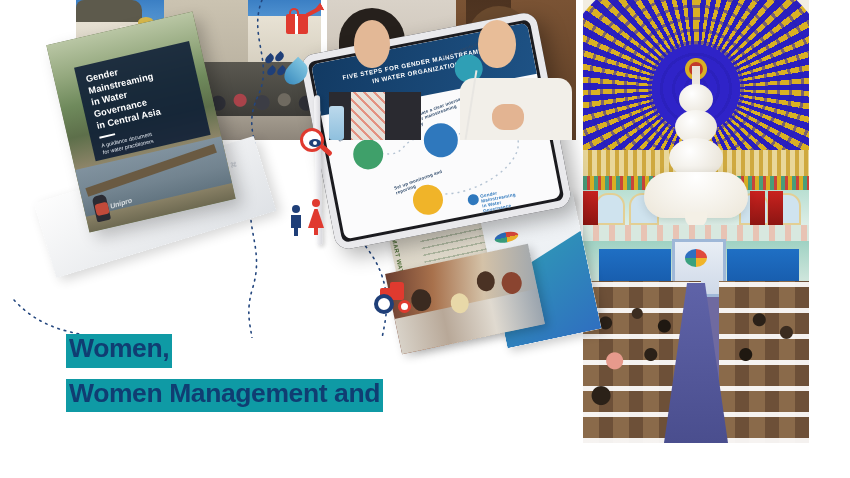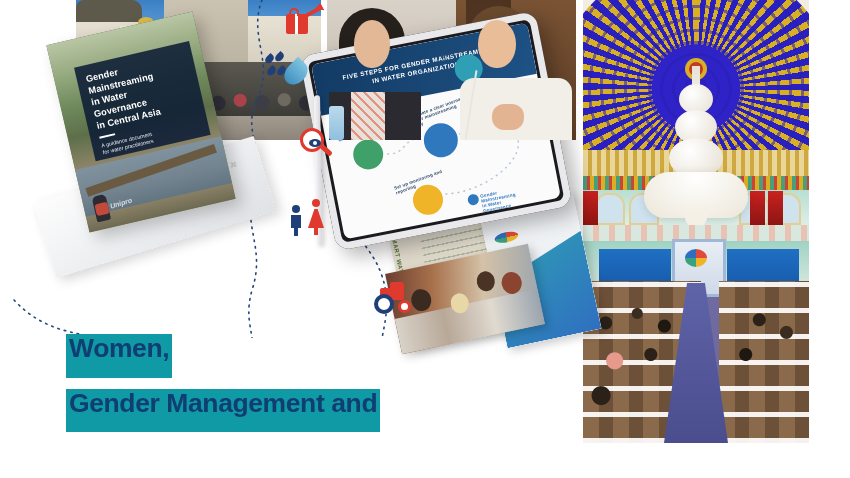--- a/index.html
+++ b/index.html
@@ -211,21 +211,21 @@
 
   .ico-tractor{left:374px;top:282px;width:40px;height:32px;}
   .tr-body{position:absolute;left:6px;top:6px;width:24px;height:12px;background:#e03a2f;border-radius:2px;}
   .tr-cab{position:absolute;left:16px;top:0;width:14px;height:9px;background:#e03a2f;border-radius:2px 3px 0 0;}
   .tr-wb{position:absolute;left:0;top:12px;width:20px;height:20px;border-radius:50%;border:4px solid #1f3f78;box-sizing:border-box;background:#fff;}
   .tr-ws{position:absolute;left:24px;top:18px;width:13px;height:13px;border-radius:50%;border:3px solid #e03a2f;box-sizing:border-box;background:#fff;}
 
   
   #headline{position:absolute;left:0;top:334px;width:430px;z-index:60;}
   .hl{display:inline-block;color:#103d72;font-size:26.5px;font-weight:700;line-height:1.0;
-      letter-spacing:-.4px;padding:1px 3px 16px;margin:0 0 5px 0;}
+      letter-spacing:-.4px;padding:1px 3px 6px;margin:0 0 5px 0;}
   .hl.hi{background:#0f9aa5;box-shadow:0 0 0 0 #0f9aa5;}
   .hl-row{margin:0 0 6px 66px;}
   .hl-row.r2{margin-left:66px;}
   .hl-row.r3{margin-left:66px;}
 </style>
 </head>
 <body>
 
 <div class="canvas">
 
@@ -409,17 +409,17 @@
       <div class="tr-ws"></div>
       <div class="tr-wb"></div>
     </div>
   </div>
 
   <div id="headline">
     <div class="hl-row">
       <span class="hl hi">Women,</span>
     </div>
     <div class="hl-row r2">
-      <span class="hl hi">Gender Management and</span>
+      <span class="hl hi">Women Management and</span>
     </div>
   </div>
 
 </div>
 
 </body></html>

